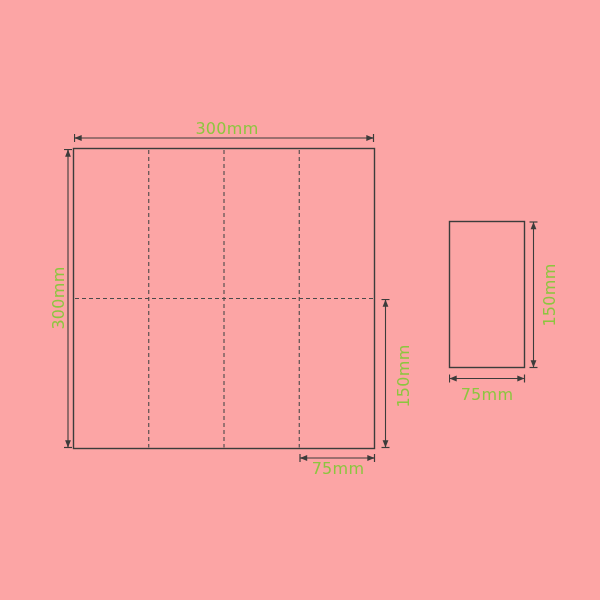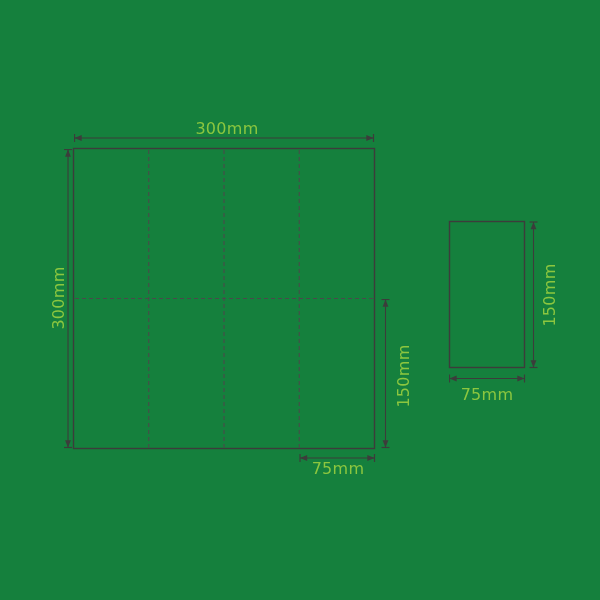--- a/index.html
+++ b/index.html
@@ -4,21 +4,21 @@
 <style>
   html, body {
     margin: 0;
     padding: 0;
     background: #ffffff;
   }
   #stage {
     position: relative;
     width: 600px;
     height: 600px;
-    background: #15803d;
+    background: #fca5a5;
     overflow: hidden;
   }
   svg { display: block; }
   .outline {
     fill: none;
     stroke: #3C3C3B;
     stroke-width: 1.4;
   }
   .fold {
     fill: none;

